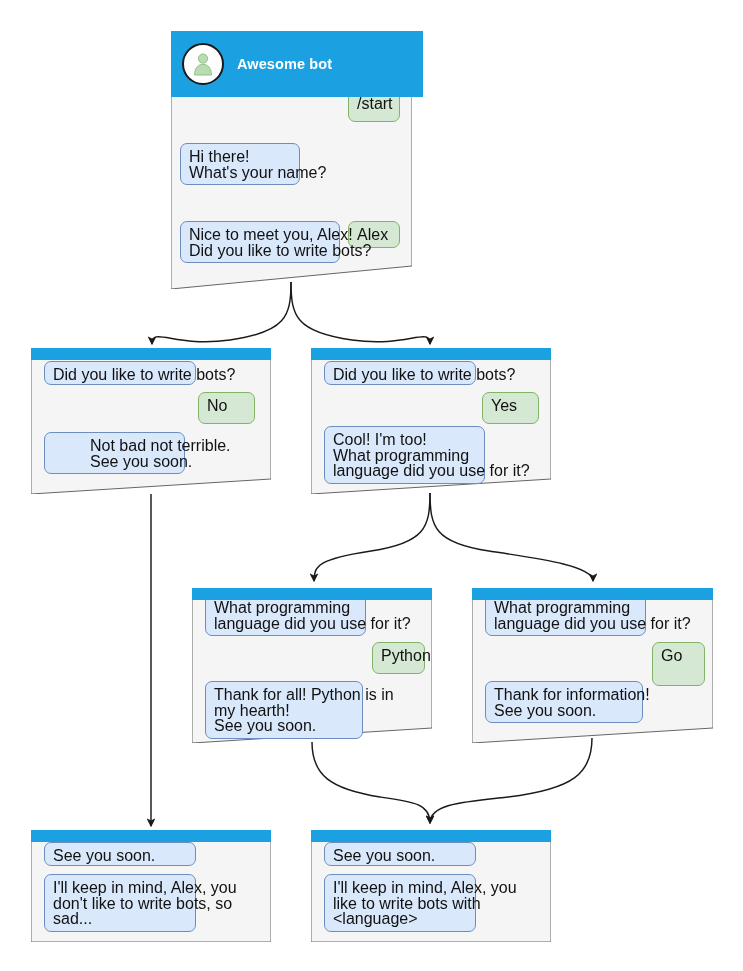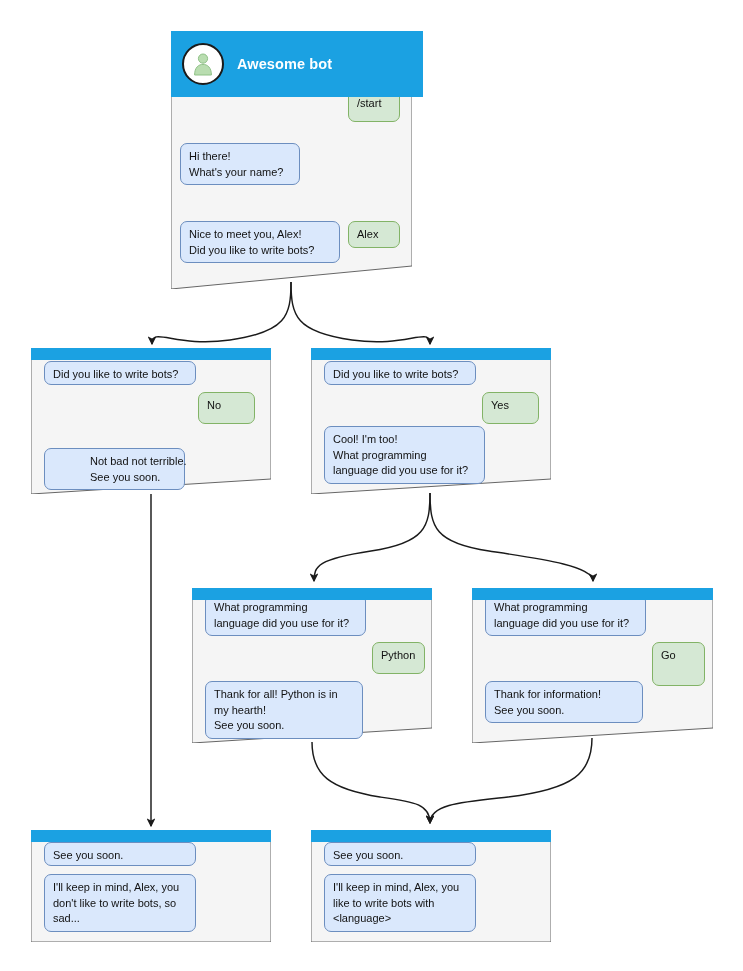--- a/index.html
+++ b/index.html
@@ -86,21 +86,21 @@
     right: 0;
     top: 0;
     bottom: 0;
     overflow: hidden;
     z-index: 2;
   }
   .bubble {
     position: absolute;
     box-sizing: border-box;
     border-radius: 7px;
-    font-size: 11px;
+    font-size: 16px;
     line-height: 15.5px;
     color: #111111;
     padding: 5px 8px 5px 8px;
     white-space: pre;
   }
   .bubble.bot {
     background: #dae8fc;
     border: 1px solid #6c8ebf;
   }
   .bubble.user {
@@ -164,21 +164,21 @@
 
   <div class="card" style="left:31px; top:348px; width:240px; height:146px;">
     <svg class="card-shape" viewBox="0 0 240 146" preserveAspectRatio="none" xmlns="http://www.w3.org/2000/svg">
       <polygon points="0,0 240,0 240,131 0,146" fill="#f5f5f5" stroke="#666666" stroke-width="1"></polygon>
     </svg>
     <div class="card-inner">
       <div class="card-header"></div>
       <div class="msgs">
         <div class="bubble bot" style="left:13px; top:13px; width:152px; height:24px;">Did you like to write bots?</div>
         <div class="bubble user" style="left:167px; top:44px; width:57px; height:32px;">No</div>
-        <div class="bubble bot" style="left:13px; top:100px; width:141px; height:42px;padding-left:45px;">Not bad not terrible.
+        <div class="bubble bot" style="left:13px; top:84px; width:141px; height:42px;padding-left:45px;">Not bad not terrible.
 See you soon.</div>
       </div>
     </div>
   </div>
 
   <div class="card" style="left:311px; top:348px; width:240px; height:146px;">
     <svg class="card-shape" viewBox="0 0 240 146" preserveAspectRatio="none" xmlns="http://www.w3.org/2000/svg">
       <polygon points="0,0 240,0 240,131 0,146" fill="#f5f5f5" stroke="#666666" stroke-width="1"></polygon>
     </svg>
     <div class="card-inner">

